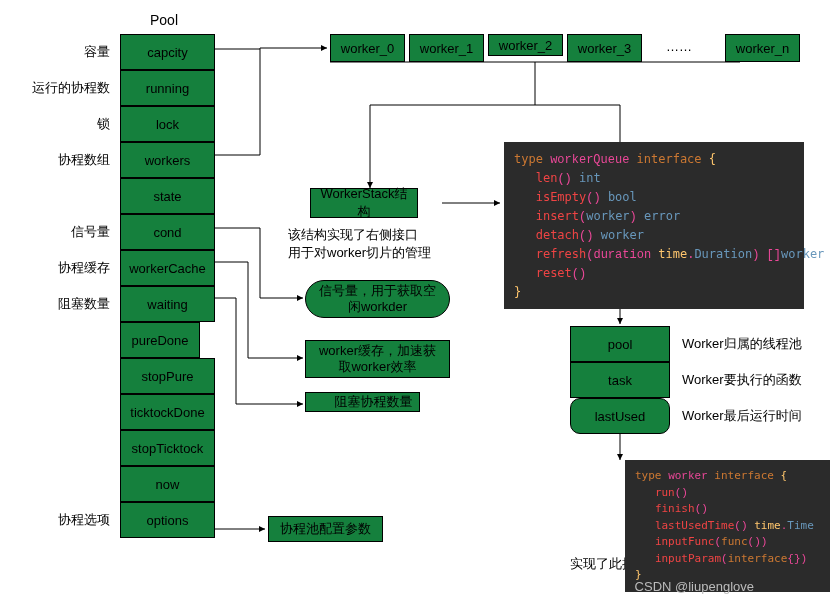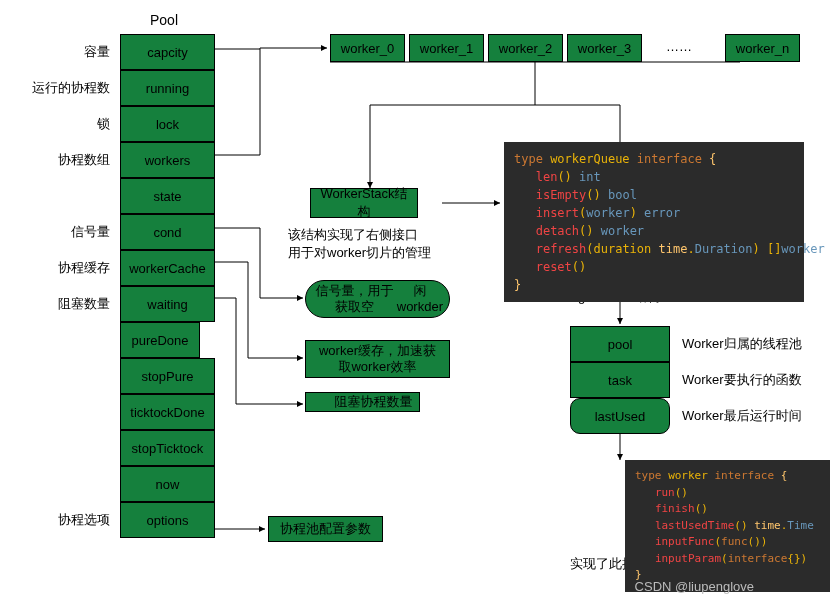--- a/index.html
+++ b/index.html
@@ -41,21 +41,21 @@
     position: absolute;
     background: #2b2b2b;
     color: #ccc;
     font-family: Menlo, Consolas, monospace;
     font-size: 12px;
     padding: 8px 10px;
     line-height: 1.5;
     white-space: pre;
   }
   .kw   { color: #cc7832; }
-  .nm   { color: #eab308; }
+  .nm   { color: #ec4899; font-family: Liberation Mono, monospace; }
   .fn   { color: #ef4444; }
   .ty   { color: #6897bb; }
   .pkg  { color: #ffc66d; }
   .br   { color: #ffc66d; }
   .watermark {
     position: absolute;
     right: 80px;
     bottom: 6px;
     color: #bbb;
     font-size: 13px;
@@ -125,31 +125,31 @@
     <div class="label" style="left: 0px; width: 110px; top: 151px;">协程数组</div>
     <div class="label" style="left: 0px; width: 110px; top: 223px;">信号量</div>
     <div class="label" style="left: 0px; width: 110px; top: 259px;">协程缓存</div>
     <div class="label" style="left: 0px; width: 110px; top: 295px;">阻塞数量</div>
     <div class="label" style="left: 0px; width: 110px; top: 511px;">协程选项</div>
   </div>
 
 <div id="workers-row">
     <div class="box" style="left: 330px; top: 34px; width: 75px; height: 28px;">worker_0</div>
     <div class="box" style="left: 409px; top: 34px; width: 75px; height: 28px;">worker_1</div>
-    <div class="box" style="left: 488px; top: 34px; width: 75px; height: 28px;">worker_2</div>
+    <div class="box" style="left: 488px; top: 34px; width: 75px; height: 22px;">worker_2</div>
     <div class="box" style="left: 567px; top: 34px; width: 75px; height: 28px;">worker_3</div>
     <div class="text" style="left: 666px; top: 39px;">……</div>
     <div class="box" style="left: 725px; top: 34px; width: 75px; height: 28px;">worker_n</div>
   </div>
 
 <div class="box" style="left:310px;top:188px;width:108px;height:30px;">WorkerStack结构</div>
 <div class="text" style="left:288px;top:226px;">该结构实现了右侧接口</div>
 <div class="text" style="left:288px;top:244px;">用于对worker切片的管理</div>
 
-<div class="box" style="left:305px;top:280px;width:145px;height:38px;flex-direction:row;line-height:1.2;border-radius:19px;">
+<div class="box" style="left:305px;top:280px;width:145px;height:38px;flex-direction:column;line-height:1.2;border-radius:19px;">
   <span>信号量，用于获取空</span>
   <span>闲workder</span>
 </div>
 
 <div class="box" style="left:305px;top:340px;width:145px;height:38px;flex-direction:column;line-height:1.2;">
   <span>worker缓存，加速获</span>
   <span>取worker效率</span>
 </div>
 
 <div class="box" style="left:305px;top:392px;width:115px;height:20px;padding-left:28px;">阻塞协程数量</div>

